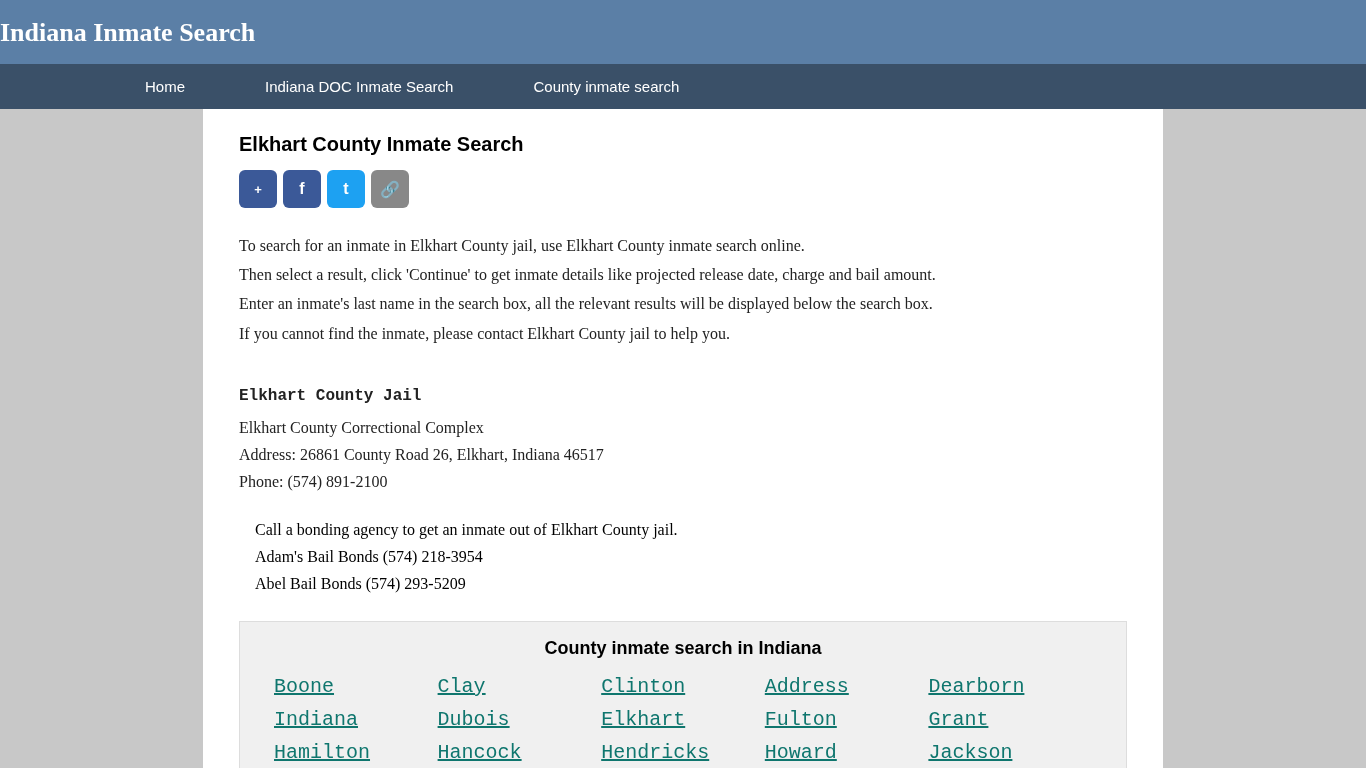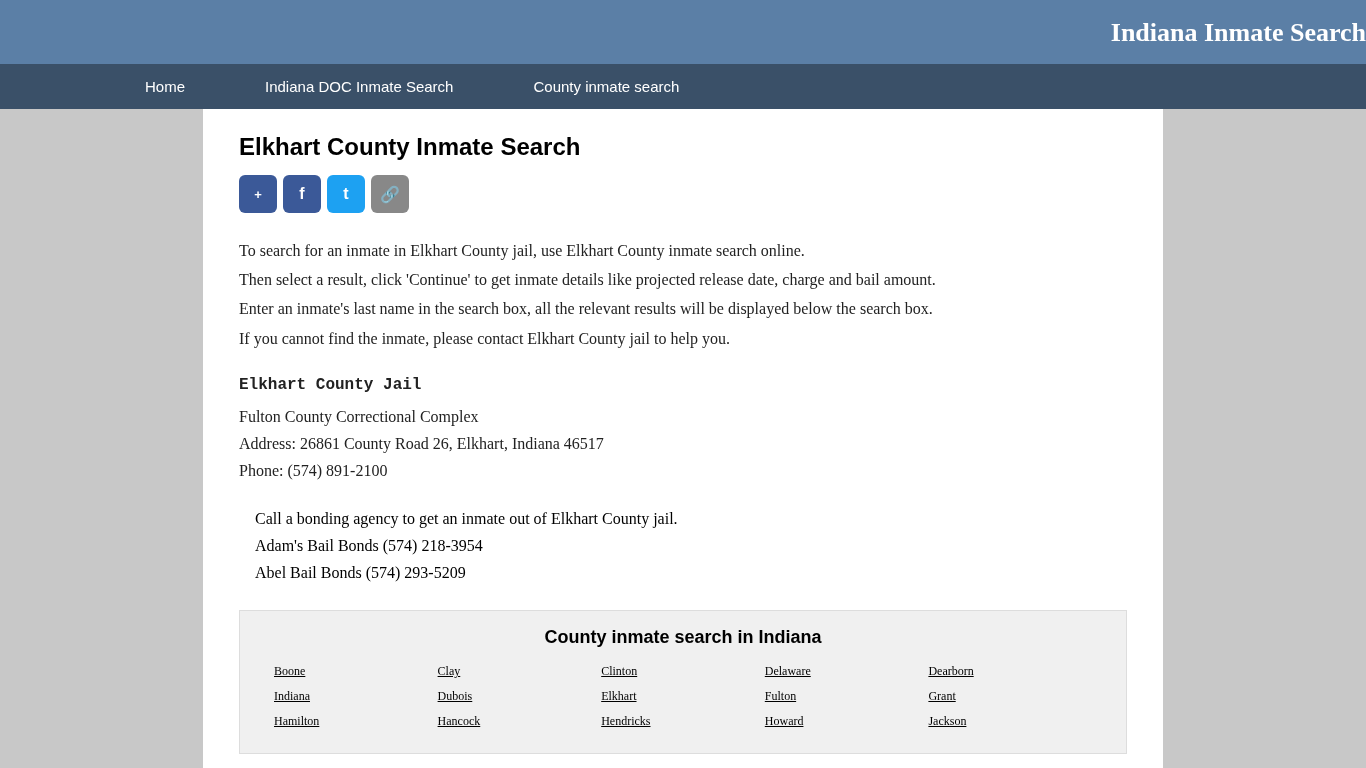--- a/index.html
+++ b/index.html
@@ -9,21 +9,21 @@
       min-height: 768px;
       font-size: 16px;
     }
     #app-wrapper {
       max-width: 1366px;
       margin: 0 auto;
     }
     
     #site-header {
       background-color: #5b7fa6;
-      text-align: right;
+      text-align: left;
       padding: 18px 0 16px;
     }
     #site-title {
       color: #ffffff;
       font-size: 26px;
       font-weight: bold;
       font-family: Georgia, serif;
     }
     
     #main-nav {
@@ -43,21 +43,21 @@
     }
     
     #content-area {
       background-color: #ffffff;
       max-width: 960px;
       margin: 0 auto;
       padding: 24px 36px 36px;
       min-height: 650px;
     }
     #page-heading {
-      font-size: 24px;
+      font-size: 20px;
       font-weight: bold;
       font-family: Arial, sans-serif;
       margin-bottom: 14px;
       color: #000;
     }
     
     #share-buttons {
       display: flex;
       gap: 6px;
       margin-bottom: 24px;
@@ -74,21 +74,21 @@
       font-size: 16px;
       color: white;
       border: none;
     }
     .share-btn-share { background-color: #3b5998; font-size: 13px; }
     .share-btn-facebook { background-color: #3b5998; }
     .share-btn-twitter { background-color: #1da1f2; }
     .share-btn-link { background-color: #888; }
     
     #description-block {
-      margin-bottom: 20px;
+      margin-bottom: 36px;
       line-height: 1.7;
       color: #222;
     }
     #description-block p {
       margin-bottom: 2px;
     }
     
     #jail-info {
       margin-bottom: 20px;
       line-height: 1.7;
@@ -132,25 +132,25 @@
       color: #000;
     }
     #county-grid {
       display: grid;
       grid-template-columns: repeat(5, 1fr);
       row-gap: 10px;
       column-gap: 0;
       padding: 0 10px;
     }
     .county-link {
-      color: #000000;
+      color: #0f766e;
       text-decoration: underline;
       cursor: pointer;
-      font-size: 12px;
-      font-family: Liberation Serif, serif;
+      font-size: 20px;
+      font-family: Liberation Mono, monospace;
     }
   </style>
 </head>
 <body>
 
 <div id="app-wrapper">
 
   <header id="site-header">
     <h1 id="site-title">Indiana Inmate Search</h1>
   </header>
@@ -176,21 +176,21 @@
       <p>To search for an inmate in Elkhart County jail, use Elkhart County inmate search online.</p>
       <p>Then select a result, click 'Continue' to get inmate details like projected release date, charge and bail amount.</p>
       <p>Enter an inmate's last name in the search box, all the relevant results will be displayed below the search box.</p>
       <p>If you cannot find the inmate, please contact Elkhart County jail to help you.</p>
     </div>
 
     <div id="jail-info">
       <p id="jail-name">
         <strong>Elkhart County Jail</strong>
       </p>
-      <p>Fulton County Correctional Complex</p>
+      <p>Elkhart County Correctional Complex</p>
       <p>
         <span>Address: </span>
         <span>26861 County Road 26, Elkhart, Indiana 46517</span>
       </p>
       <p>
         <span>Phone: </span>
         <span>(574) 891-2100</span>
       </p>
     </div>
 
@@ -201,21 +201,21 @@
       <p>Abel Bail Bonds (574) 293-5209</p>
     </div>
 
     <div id="county-section">
       <h3 id="county-section-title">County inmate search in Indiana</h3>
       <div id="county-grid">
 
       <a class="county-link" href="#">Boone</a>
           <a class="county-link" href="#">Clay</a>
           <a class="county-link" href="#">Clinton</a>
-          <a class="county-link" href="#">Delaware</a>
+          <a class="county-link" href="#">Address</a>
           <a class="county-link" href="#">Dearborn</a>
           <a class="county-link" href="#">Indiana</a>
           <a class="county-link" href="#">Dubois</a>
           <a class="county-link" href="#">Elkhart</a>
           <a class="county-link" href="#">Fulton</a>
           <a class="county-link" href="#">Grant</a>
           <a class="county-link" href="#">Hamilton</a>
           <a class="county-link" href="#">Hancock</a>
           <a class="county-link" href="#">Hendricks</a>
           <a class="county-link" href="#">Howard</a>

